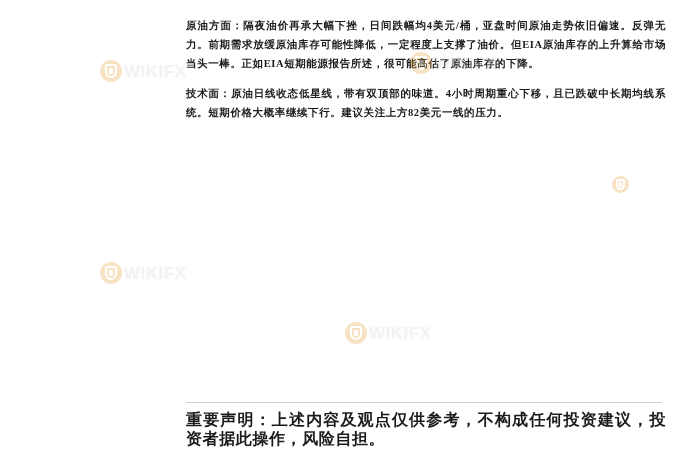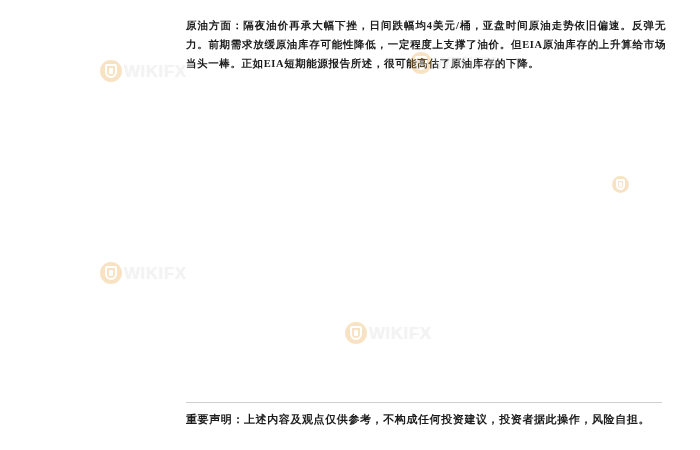--- a/index.html
+++ b/index.html
@@ -46,21 +46,21 @@
     top: 402px;
     width: 476px;
     height: 1px;
     background: #cfcfcf;
   }
   .disclaimer {
     position: absolute;
     left: 186px;
     top: 410px;
     width: 480px;
-    font-size: 11px;
+    font-size: 16px;
     line-height: 19px;
     letter-spacing: 0.6px;
     color: #1b1b1b;
     text-align: justify;
     font-weight: 600;
   }
   
   .wm {
     position: absolute;
     display: flex;
@@ -123,20 +123,21 @@
 <body>
 
 <div class="page">
 
   <div class="doc-body">
 
     <p class="para">原油方面：隔夜油价再承大幅下挫，日间跌幅均4美元/桶，亚盘时间原油走势依旧偏速。反弹无力。前期需求放缓原油库存可能性降低，一定程度上支撑了油价。但EIA原油库存的上升算给市场当头一棒。正如EIA短期能源报告所述，很可能高估了原油库存的下降。</p>
 
 
 
+    <p class="para">技术面：原油日线收态低星线，带有双顶部的味道。4小时周期重心下移，且已跌破中长期均线系统。短期价格大概率继续下行。建议关注上方82美元一线的压力。</p>
 
   </div>
 
   <div class="divider"></div>
 
   <div class="disclaimer">重要声明：上述内容及观点仅供参考，不构成任何投资建议，投资者据此操作，风险自担。</div>
 
   <div class="wm wm1">
     <span class="wm-mark"></span>
     <span class="wm-text">WIKIFX</span>

